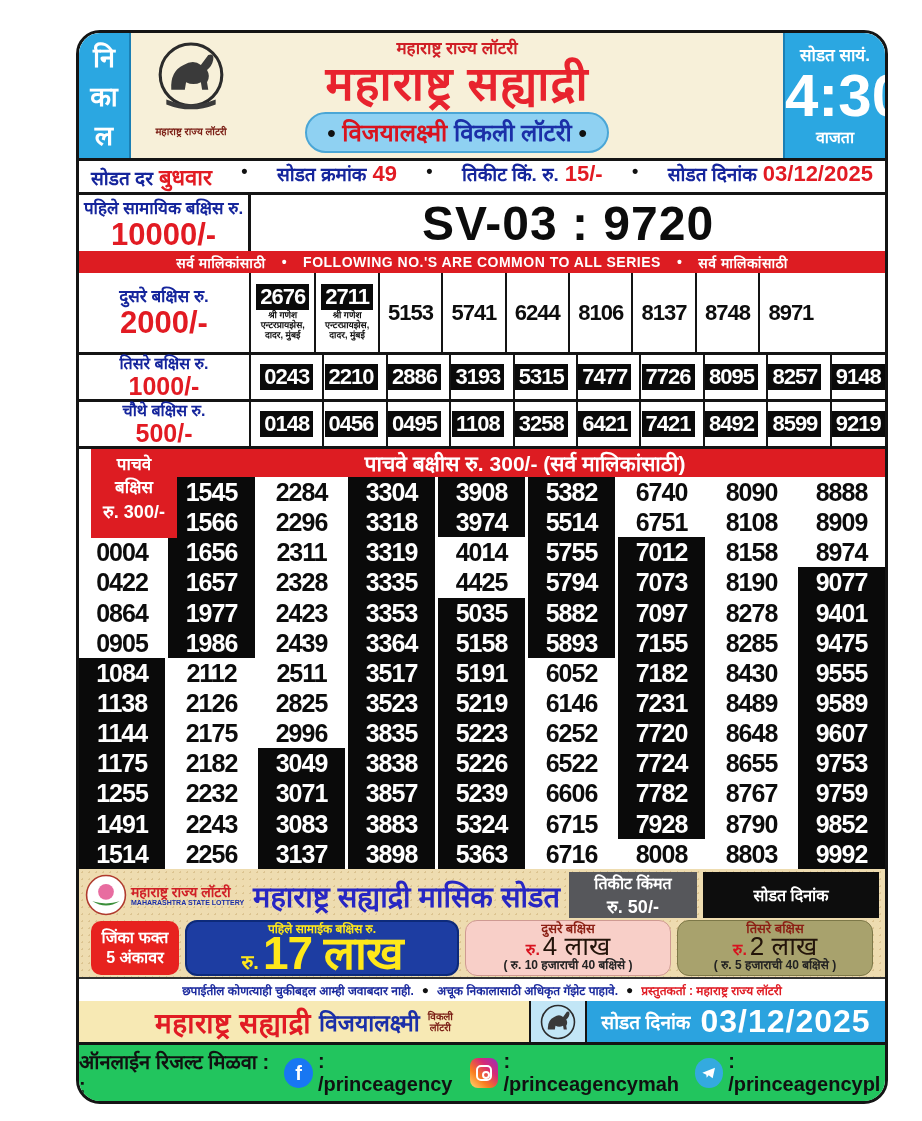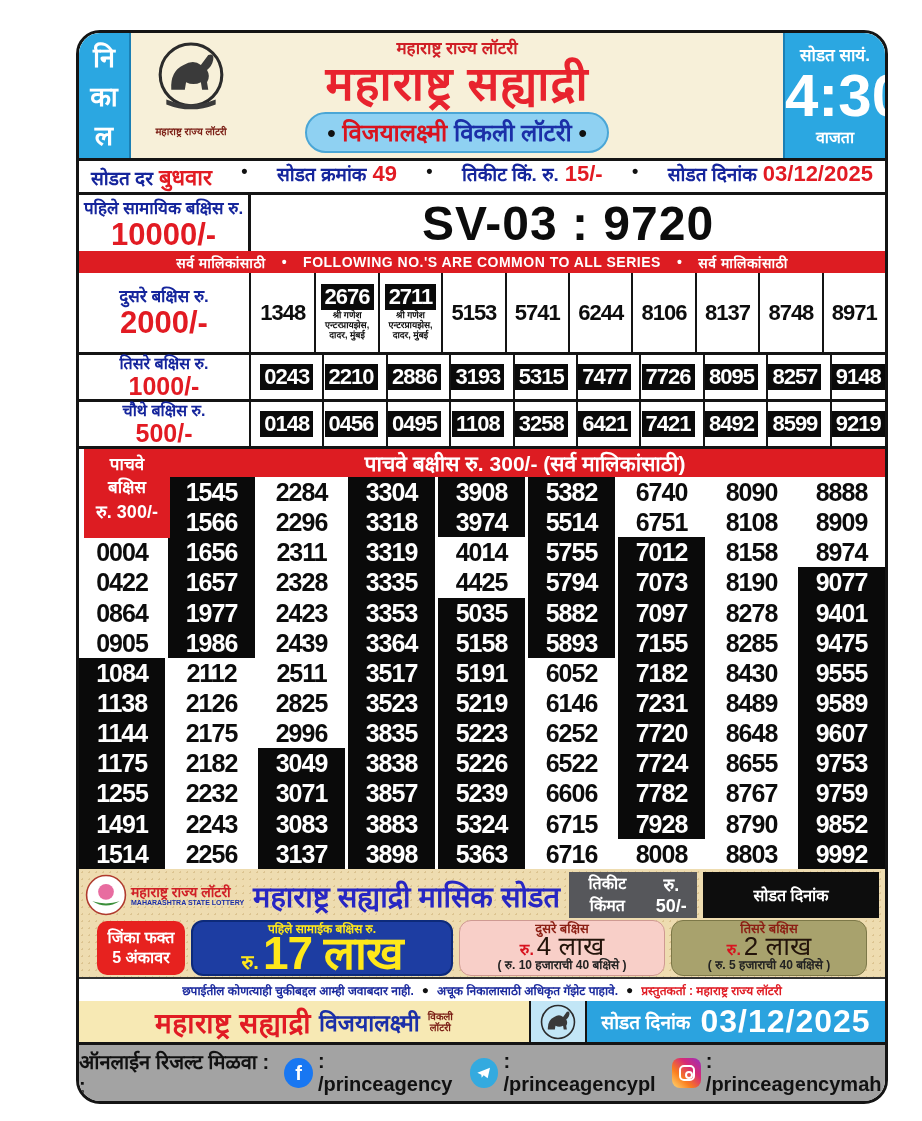--- a/index.html
+++ b/index.html
@@ -39,41 +39,41 @@
   .prow .plabel { border-right:2px solid #141414; text-align:center; display:flex; flex-direction:column; justify-content:center; }
   .pcell { border-left:2px solid #141414; display:flex; flex-direction:column; align-items:center; justify-content:center; }
   .prow .pcell:nth-child(2) { border-left:none; }
   .pnum { font-size:22px; font-weight:bold; color:#0d0d0d; letter-spacing:-1px; }
   .num-box { background:#0a0a0a; color:#fff; font-size:22px; font-weight:bold; letter-spacing:-1px; padding:0 4px; line-height:26px; }
   .note { font-size:9px; font-weight:bold; color:#111; line-height:1.1; text-align:center; margin-top:1px; }
   .p2 { height:82px; } .p34 { height:47px;gap:8px; }
   
   .fifth { position:relative; flex:0 0 auto; height:420px; border-bottom:3px solid #141414; background:#fff; }
   .fifth-banner { margin-left:86px; height:28px; background:#dd1c22; color:#fff; font-weight:bold; font-size:21px; display:flex; align-items:center; justify-content:center; }
-  .fifth-label { position:absolute; left:5px; top:0; width:86px; height:89px; background:#dd1c22; color:#fff; text-align:center; font-weight:bold; z-index:3; padding-top:5px; }
+  .fifth-label { position:absolute; left:12px; top:0; width:86px; height:89px; background:#dd1c22; color:#fff; text-align:center; font-weight:bold; z-index:3; padding-top:5px; }
   .fifth-label .fl { font-size:17px; line-height:1.35; } .fifth-label .fl3 { font-size:18px; }
   .fifth-grid { display:grid; grid-template-columns:86px repeat(8,1fr); grid-auto-rows:30.15px; column-gap:3px; background:#fff; }
   .gcell { text-align:center; font-weight:bold; font-size:25px; letter-spacing:-1px; line-height:30px; overflow:hidden; }
   .gcell.w { background:#fff; color:#0c0c0c; }
   .gcell.b { background:#0a0a0a; color:#fff; }
   .gcell.empty { background:#fff; }
   
   .ad { flex:0 0 auto; height:132px; background:#eedcb0; background-image:radial-gradient(#dcc491 1px, rgba(0,0,0,0) 1px); background-size:7px 7px; display:flex; flex-direction:column; }
   .ad-rowA { height:50px; display:flex; align-items:center; gap:6px; padding:2px 6px 0; }
   .ad-brand { display:flex; align-items:center; gap:4px; }
   .ad-brand svg { width:42px; height:42px; }
   .ad-brand-name { line-height:1; }
   .ad-brand-mr { color:#d01f26; font-weight:bold; font-size:14px; }
   .ad-brand-en { color:#1b2fa8; font-weight:bold; font-size:7px; }
   .ad-title { flex:1; text-align:center; color:#2726c3; font-weight:bold; font-size:29px; }
-  .ad-price { width:128px; height:46px; background:#56575b; color:#fff; text-align:center; font-weight:bold; display:flex; flex-direction:row; justify-content:center; }
+  .ad-price { width:128px; height:46px; background:#56575b; color:#fff; text-align:center; font-weight:bold; display:flex; flex-direction:column; justify-content:center; }
   .ad-price .a { font-size:16px; } .ad-price .b { font-size:18px; }
   .ad-date { width:176px; height:46px; background:#0d0d0d; color:#fff; text-align:center; font-weight:bold; display:flex; flex-direction:column; justify-content:center; }
   .ad-date .a { font-size:16px; } .ad-date .b { font-size:24px; letter-spacing:1px; line-height:1; }
-  .ad-rowB { height:58px; display:flex; align-items:center; gap:6px; padding:0 18px; }
+  .ad-rowB { height:58px; display:flex; align-items:center; gap:6px; padding:0 12px; }
   .win-tag { width:88px; height:54px; background:#e7221f; border-radius:10px; color:#fff; font-weight:bold; font-size:16px; text-align:center; display:flex; flex-direction:column; justify-content:center; line-height:1.25; }
   .big-blue { flex:1; height:56px; background:#1d3da2; border:2px solid #0d2a7a; border-radius:12px; text-align:center; color:#ffe81a; position:relative; }
   .big-blue .cap { font-size:12px; font-weight:bold; line-height:1.1; padding-top:1px; }
   .big-blue .amt { display:flex; align-items:baseline; justify-content:center; gap:4px; margin-top:-4px; }
   .big-blue .rs { font-size:20px; font-weight:bold; }
   .big-blue .val { font-size:46px; font-weight:bold; line-height:.95; letter-spacing:-1px; }
   .mid-box { height:56px; border-radius:12px; text-align:center; padding-top:1px; }
   .pinkbox { width:206px; background:#f8cfc8; border:1px solid #cf9a92; }
   .olivebox { width:196px; background:#a8a26d; border:1px solid #7d7848; }
   .mid-box .cap { font-size:13px; font-weight:bold; color:#8c1f14; line-height:1; }
@@ -88,21 +88,21 @@
   .f-yellow { background:#f7e9b4; border-right:2px solid #141414; display:flex; align-items:center; justify-content:center; gap:8px; }
   .f-brand { color:#e11b24; font-weight:bold; font-size:28px; letter-spacing:.5px; }
   .f-scheme { color:#1b2fa8; font-weight:bold; font-size:23px; }
   .f-weekly { font-size:10px; font-weight:bold; color:#7a1d14; line-height:1.1; text-align:center; }
   .f-logo { background:#c2e6f6; border-right:2px solid #141414; display:flex; align-items:center; justify-content:center; }
   .f-logo svg { width:38px; height:38px; }
   .f-blue { background:#2ba3df; color:#fff; display:flex; align-items:center; justify-content:center; gap:10px; }
   .f-dlabel { font-size:19px; font-weight:bold; }
   .f-dval { font-size:32px; font-weight:bold; letter-spacing:1px; }
   
-  .social { flex:1; background:#a3a3a3; display:flex; align-items:center; justify-content:center; gap:12px; }
+  .social { flex:1; background:#22c55e; display:flex; align-items:center; justify-content:center; gap:12px; }
   .s-label { font-size:20px; font-weight:bold; color:#111; }
   .s-item { display:flex; align-items:center; gap:5px; font-size:20px; font-weight:bold; color:#111; cursor:pointer; }
   .icn { width:30px; height:30px; border-radius:50%; display:flex; align-items:center; justify-content:center; color:#fff; font-weight:bold; }
   .icn-fb { background:#1877f2; font-size:20px; }
   .icn-tg { background:#34aadf; }
   .icn-ig { border-radius:8px; background:linear-gradient(45deg,#feda75,#fa7e1e,#d62976,#962fbf); }
   .ig-inner { width:16px; height:16px; border:2px solid #fff; border-radius:5px; position:relative; }
   .ig-inner::after { content:""; position:absolute; left:4px; top:4px; width:4px; height:4px; border:2px solid #fff; border-radius:50%; }
 </style>
 </head>
@@ -178,23 +178,20 @@
     <span>•</span>
     <span>सर्व मालिकांसाठी</span>
   </div>
 
   <div class="prow p2">
     <div class="plabel">
       <div class="plab-1">दुसरे बक्षिस रु.</div>
       <div class="plab-2">2000/-</div>
     </div>
 
-  <div class="pcell">
-        <span class="pnum">1348</span>
-      </div>
       <div class="pcell">
         <div class="num-box">2676</div>
         <div class="note">
           <div>श्री गणेश</div>
           <div>एन्टरप्रायझेस,</div>
           <div>दादर, मुंबई</div>
         </div>
       </div>
       <div class="pcell">
         <div class="num-box">2711</div>
@@ -510,28 +507,28 @@
     </div>
   </div>
 
   <div class="social" id="social-bar">
     <span class="s-label">ऑनलाईन रिजल्ट मिळवा : :</span>
   <span class="s-item">
         <span class="icn icn-fb">f</span>
         <span>: /princeagency</span>
       </span>
       <span class="s-item">
+        <span class="icn icn-ig">
+          <span class="ig-inner"></span>
+        </span>
+        <span>: /princeagencymah</span>
+      </span>
+      <span class="s-item">
         <span class="icn icn-tg">
           <svg width="16" height="16" viewBox="0 0 24 24">
             <path d="M2 11.5 L21 4 L17.5 20 L11.5 15.5 L8.5 19 L8 14.5 Z" fill="#fff"></path>
           </svg>
         </span>
         <span>: /princeagencypl</span>
       </span>
-      <span class="s-item">
-        <span class="icn icn-ig">
-          <span class="ig-inner"></span>
-        </span>
-        <span>: /princeagencymah</span>
-      </span>
     </div>
 
 </div>
 
 </body></html>

